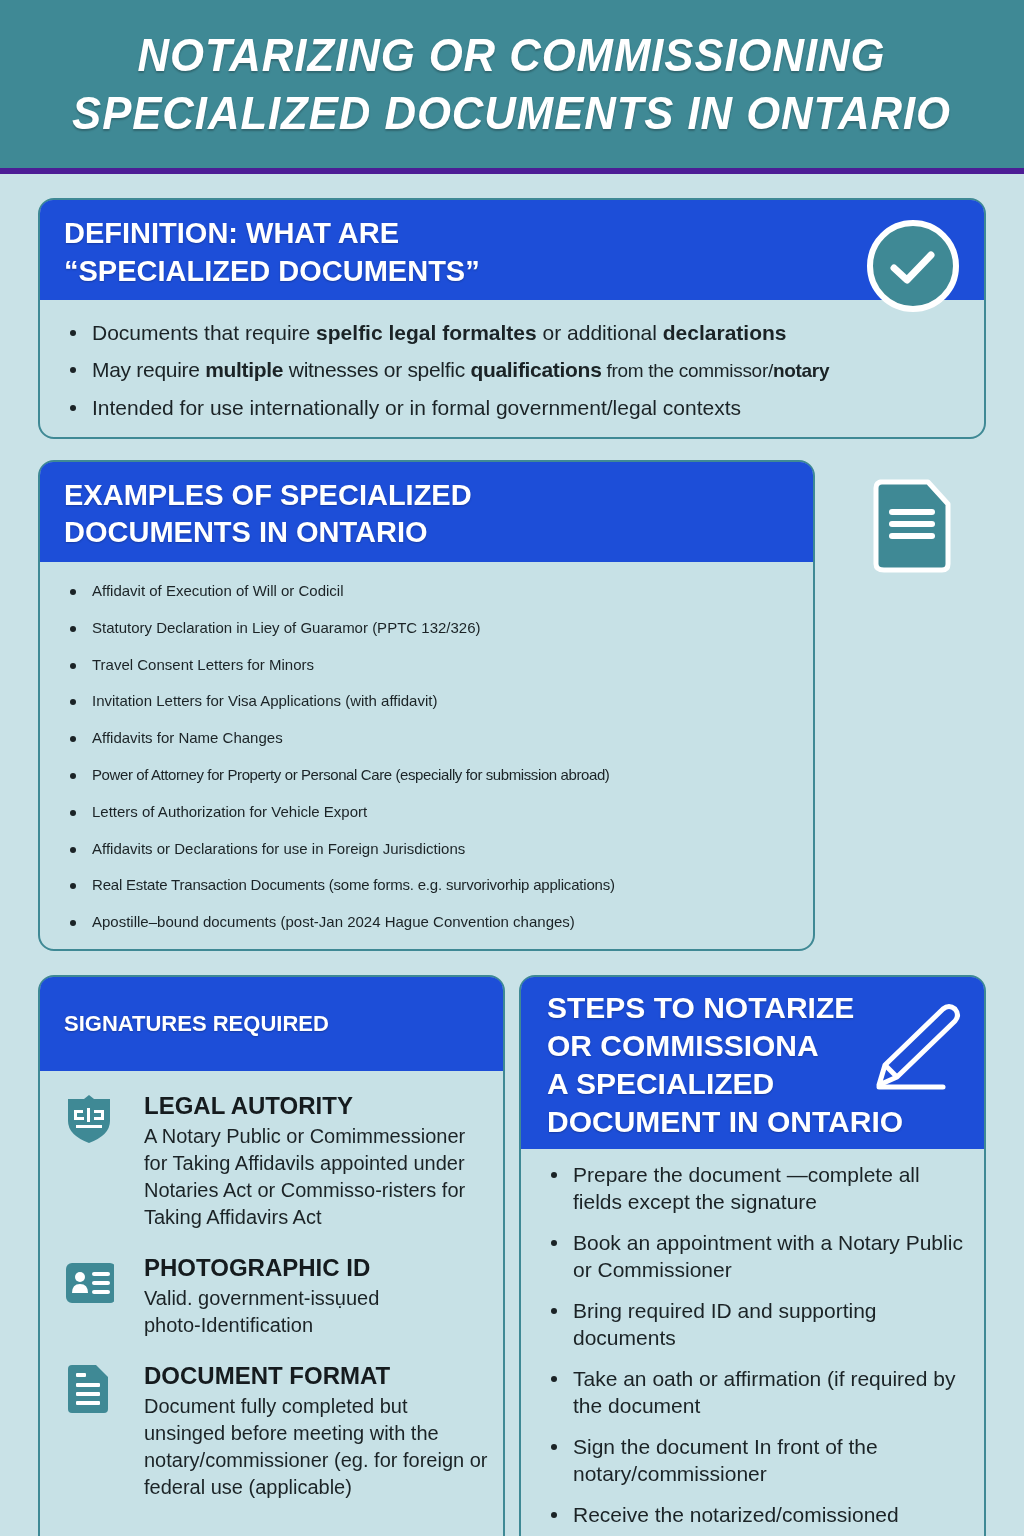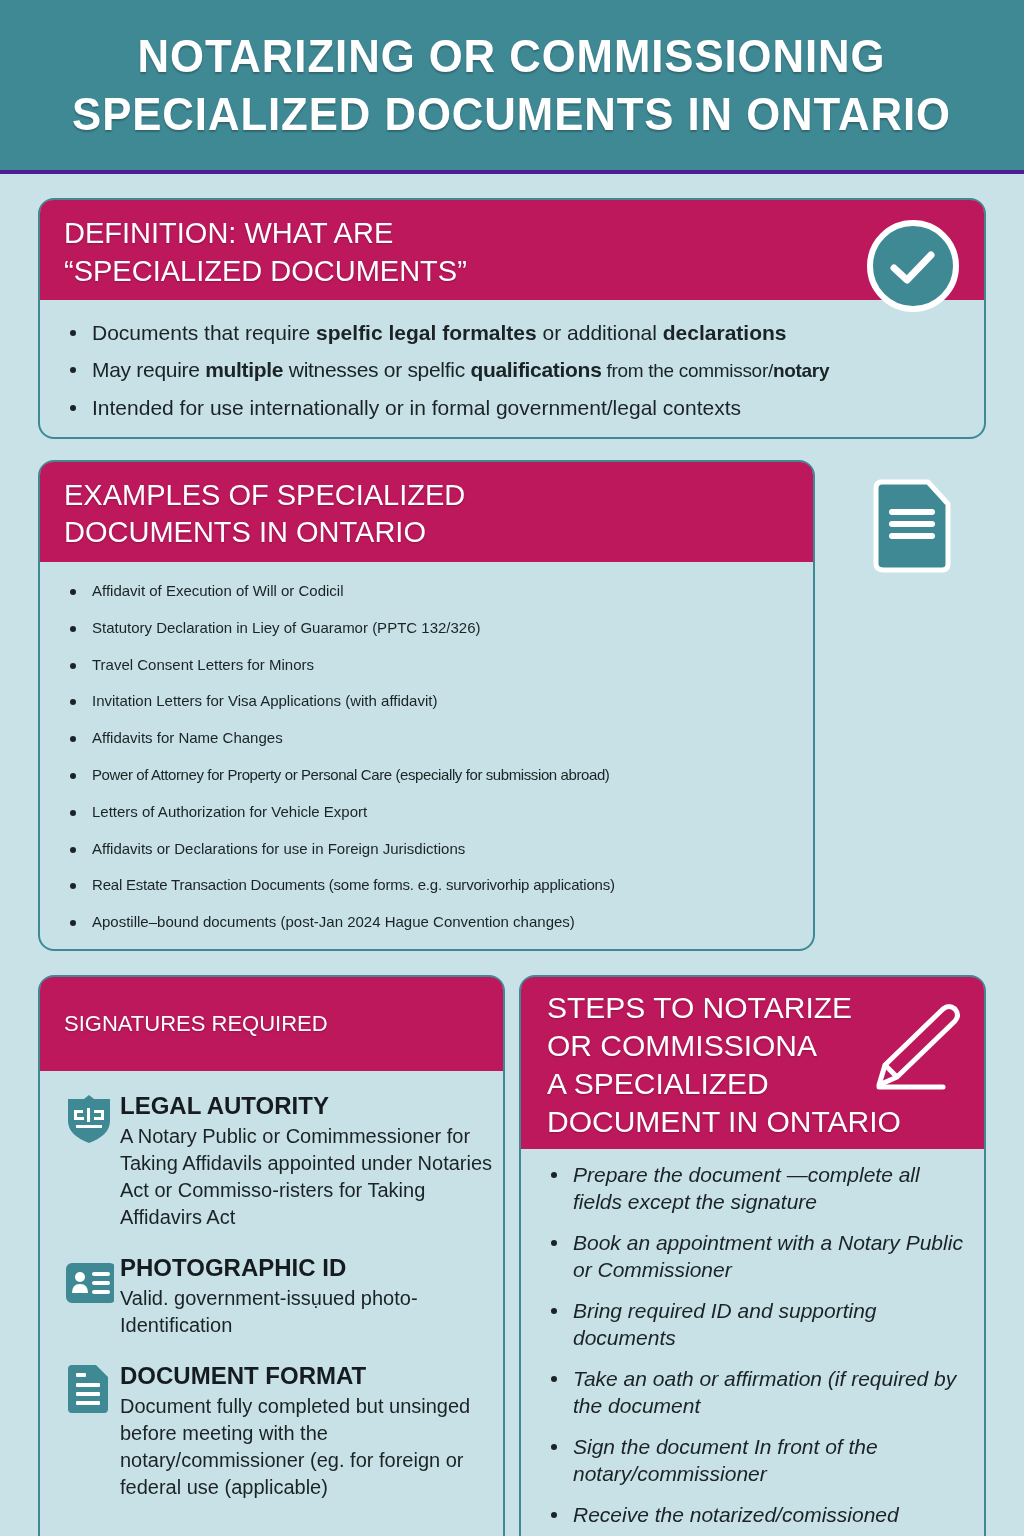--- a/index.html
+++ b/index.html
@@ -6,41 +6,41 @@
   html, body { width: 1024px; height: 1536px; overflow: hidden; }
   body {
     background: #c9e2e7;
     font-family: "Liberation Sans", "DejaVu Sans", sans-serif;
     color: #1b2326;
     position: relative;
   }
   .top-banner {
     position: absolute; left: 0; top: 0; width: 1024px; height: 174px;
     background: #3f8995;
-    border-bottom: 4px solid #4c1d95;
-    display: flex; flex-direction: column; align-items: center; justify-content: center;
+    border-bottom: 6px solid #4c1d95;
+    display: flex; flex-direction: column; align-items: center; justify-content: center; font-style: italic;
   }
   .top-banner h1 {
     color: #ffffff; font-family: "Liberation Sans", sans-serif;
     font-weight: 700; font-size: 47px; line-height: 58px; letter-spacing: 1px;
     text-align: center; text-shadow: 0 2px 2px rgba(0,0,0,0.25);
     transform: scaleX(0.93);
   }
   .card {
     position: absolute;
     background: #c7e1e6;
     border: 2px solid #3f8995;
     border-radius: 16px;
     overflow: visible;
   }
   .card-head {
-    background: #be185d;
+    background: #1d4ed8;
     border-radius: 13px 13px 0 0;
     color: #ffffff;
-    font-weight: 400;
+    font-weight: 700;
     text-shadow: 0 1px 2px rgba(0,0,0,0.25);
     position: relative;
   }
   .card-head .title-line { display: block; }
   .bullets { list-style: none; }
   .bullets li { position: relative; padding-left: 26px; }
   .bullets li::before {
     content: ""; position: absolute; left: 4px; width: 6px; height: 6px;
     border-radius: 50%; background: #1b2326;
   }
@@ -54,32 +54,32 @@
 
   
   #card-ex { left: 38px; top: 460px; width: 777px; height: 491px; }
   #card-ex .card-head { height: 100px; padding: 15px 0 0 24px; font-size: 29px; line-height: 37px; }
   #card-ex .bullets { padding: 11px 0 0 26px; font-size: 15px; line-height: 36.8px; }
   #card-ex .bullets li::before { top: 16px; }
 
   
   #card-sig { left: 38px; top: 975px; width: 467px; height: 600px; }
   #card-sig .card-head { height: 94px; padding: 28px 0 0 24px; font-size: 22px; line-height: 38px; }
-  .req-item { position: relative; padding-left: 80px; padding-right: 10px; }
+  .req-item { position: relative; padding-left: 104px; padding-right: 10px; }
   .req-icon { position: absolute; left: 24px; top: 2px; width: 50px; height: 52px; }
   .req-title { font-size: 24px; font-weight: 700; color: #151b1e; line-height: 30px; }
   .req-desc { font-size: 20px; line-height: 27px; color: #1b2326; margin-top: 2px; }
   #req-0 { margin-top: 20px; }
   #req-1 { margin-top: 22px; }
   #req-2 { margin-top: 22px; }
 
   
   #card-steps { left: 519px; top: 975px; width: 467px; height: 600px; }
   #card-steps .card-head { height: 172px; padding: 12px 0 0 26px; font-size: 30px; line-height: 38px; }
-  #card-steps .bullets { padding: 12px 12px 0 26px; font-size: 21px; line-height: 27px; font-style: italic; }
+  #card-steps .bullets { padding: 12px 12px 0 26px; font-size: 21px; line-height: 27px; }
   #card-steps .bullets li { margin-bottom: 14px; }
   #card-steps .bullets li::before { top: 11px; }
 
   .head-icon { position: absolute; }
 </style>
 </head>
 <body>
 
 <header class="top-banner">
   <h1>

